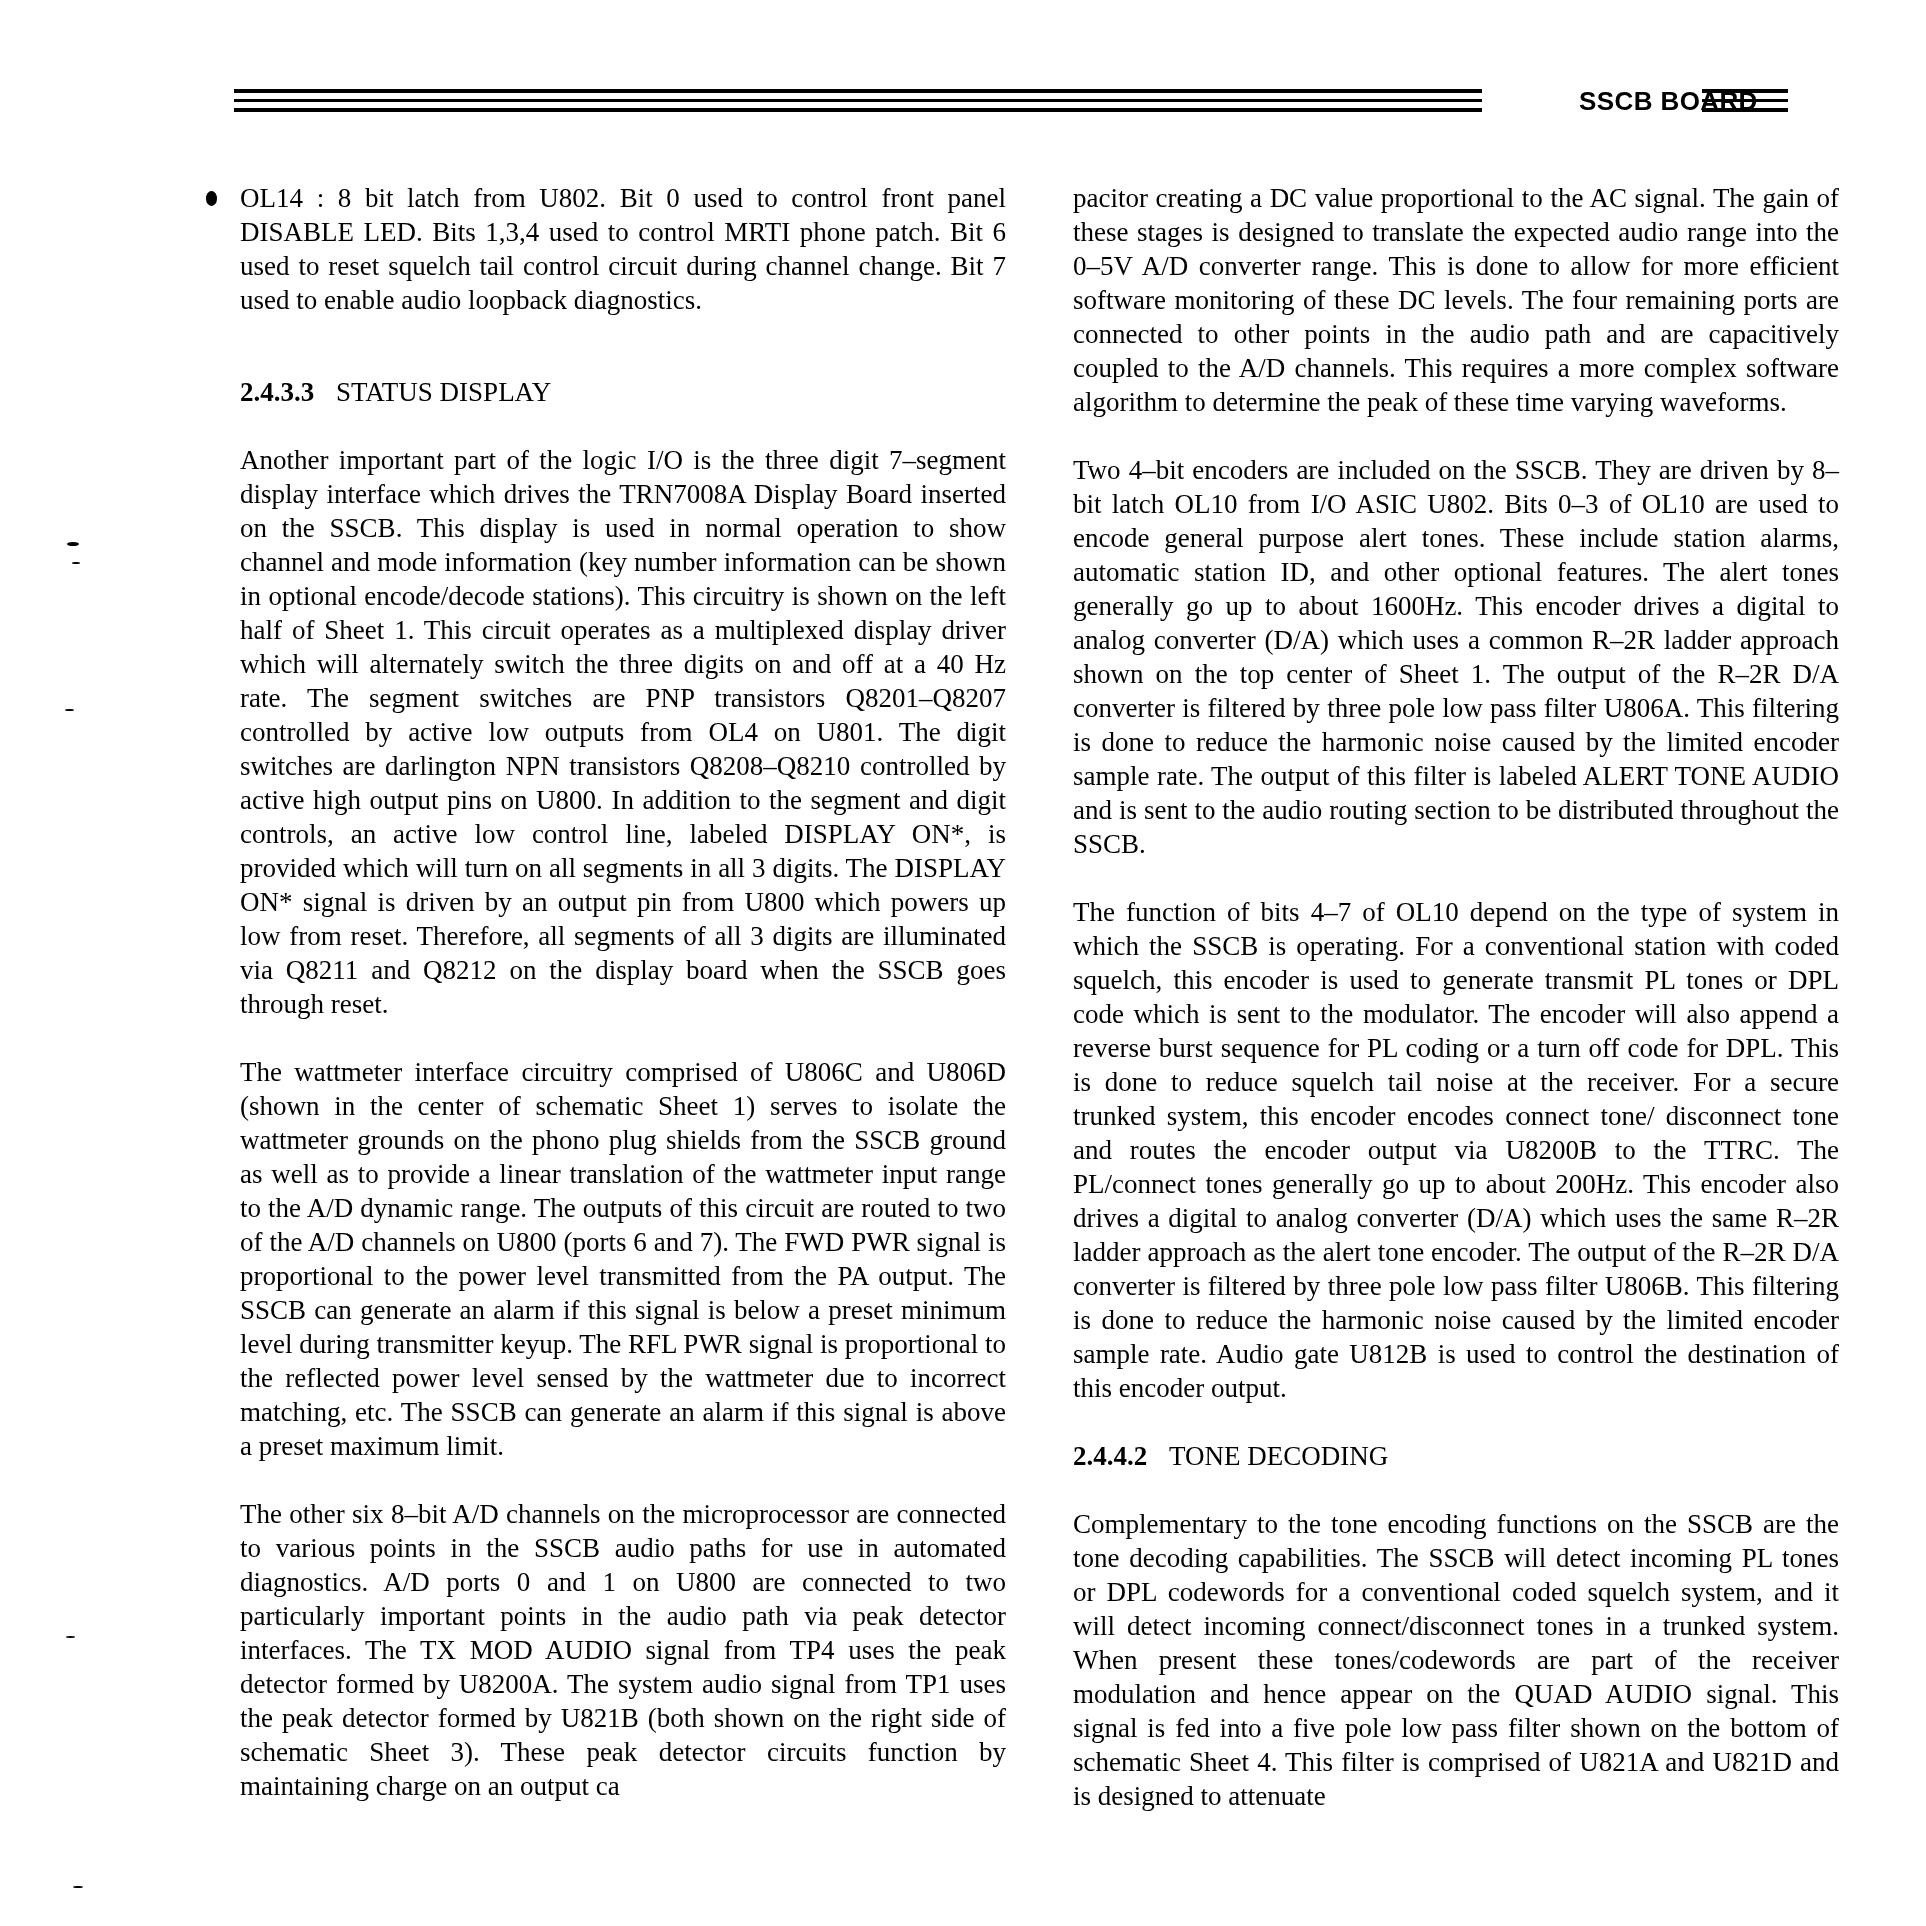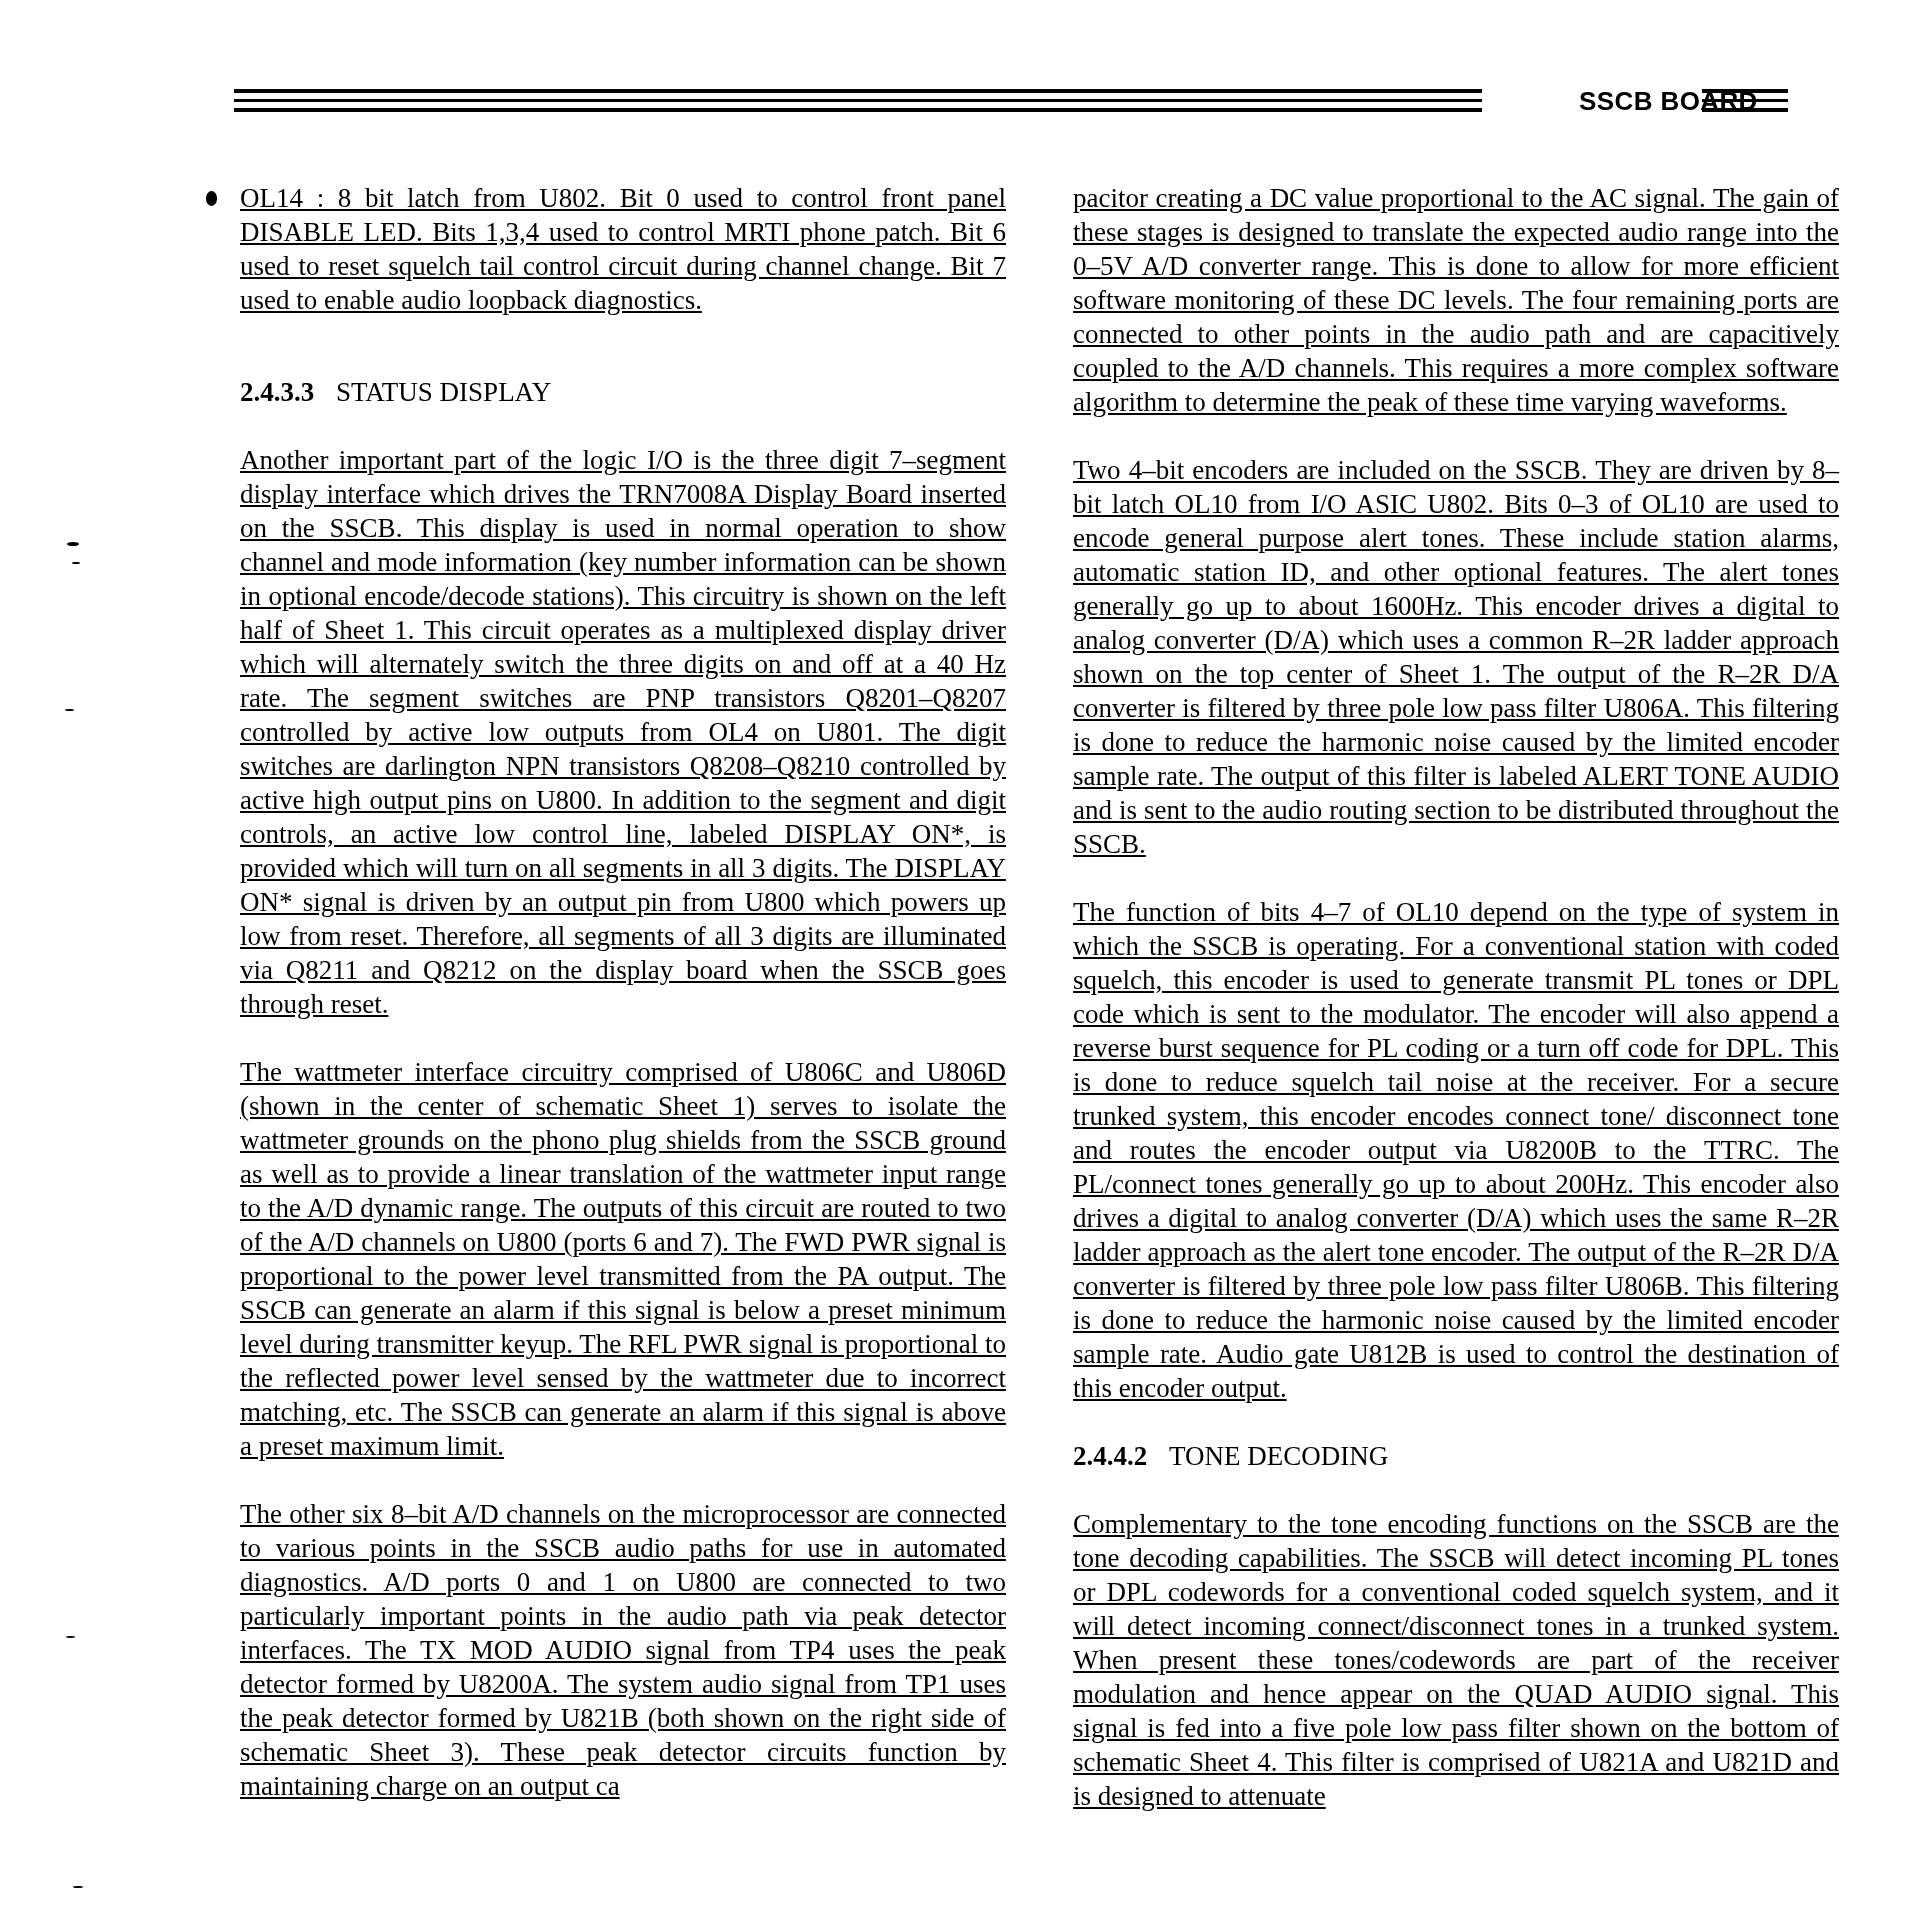--- a/index.html
+++ b/index.html
@@ -15,21 +15,21 @@
     position: absolute; left: 1345px; top: -5.4px;
     font-family: "Liberation Sans", sans-serif; font-weight: bold;
     font-size: 26px; letter-spacing: 0.4px; line-height: 34px; white-space: nowrap;
   }
 
   
   .column { position: absolute; top: 181px; width: 766px;
             font-family: "Liberation Serif", serif; font-size: 27px; line-height: 34px; }
   .col-left  { left: 240px; }
   .col-right { left: 1073px; }
-  .column p { margin: 0 0 34px 0; text-align: justify; hyphens: manual; text-decoration: underline; }
+  .column p { margin: 0 0 34px 0; text-align: justify; hyphens: manual; }
   .column h2, .column h3 { margin: 0 0 34px 0; font-size: 27px; line-height: 34px; font-weight: normal; }
   .column h2 { margin: 3.1px 0 25px 0; }
   .sec-num { font-weight: bold; display: inline-block; width: 96px; }
   .h-bold { font-weight: bold; }
 
   .bullet-item { position: relative; padding-left: 0; margin: 0 0 58px 0; }
   .bullet-item .bullet {
     position: absolute; left: -34px; top: 10px; width: 10.8px; height: 14.6px;
     background: #000; border-radius: 50%;
   }

